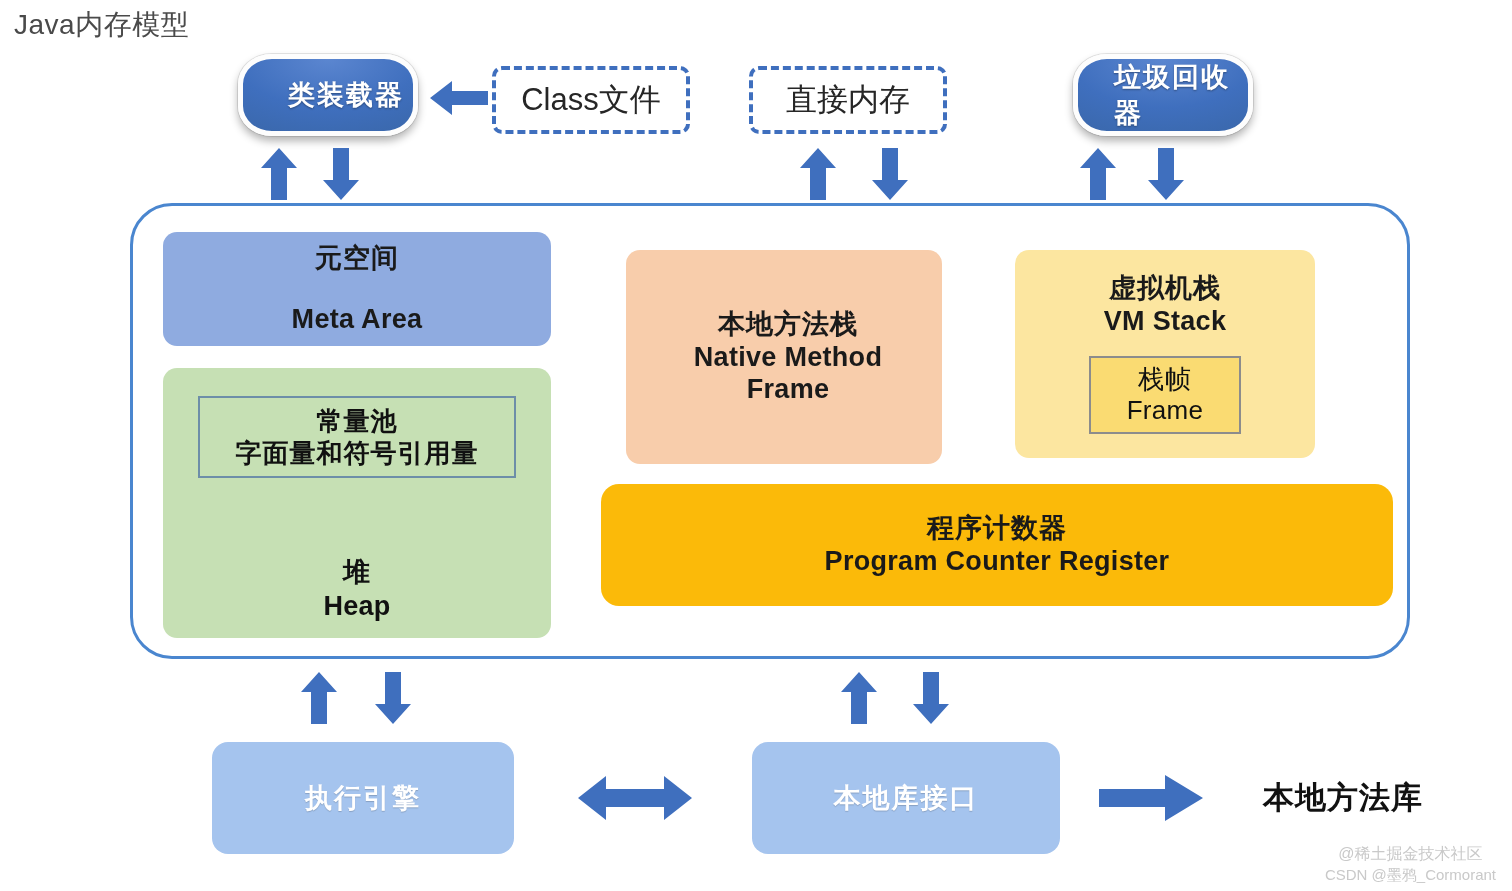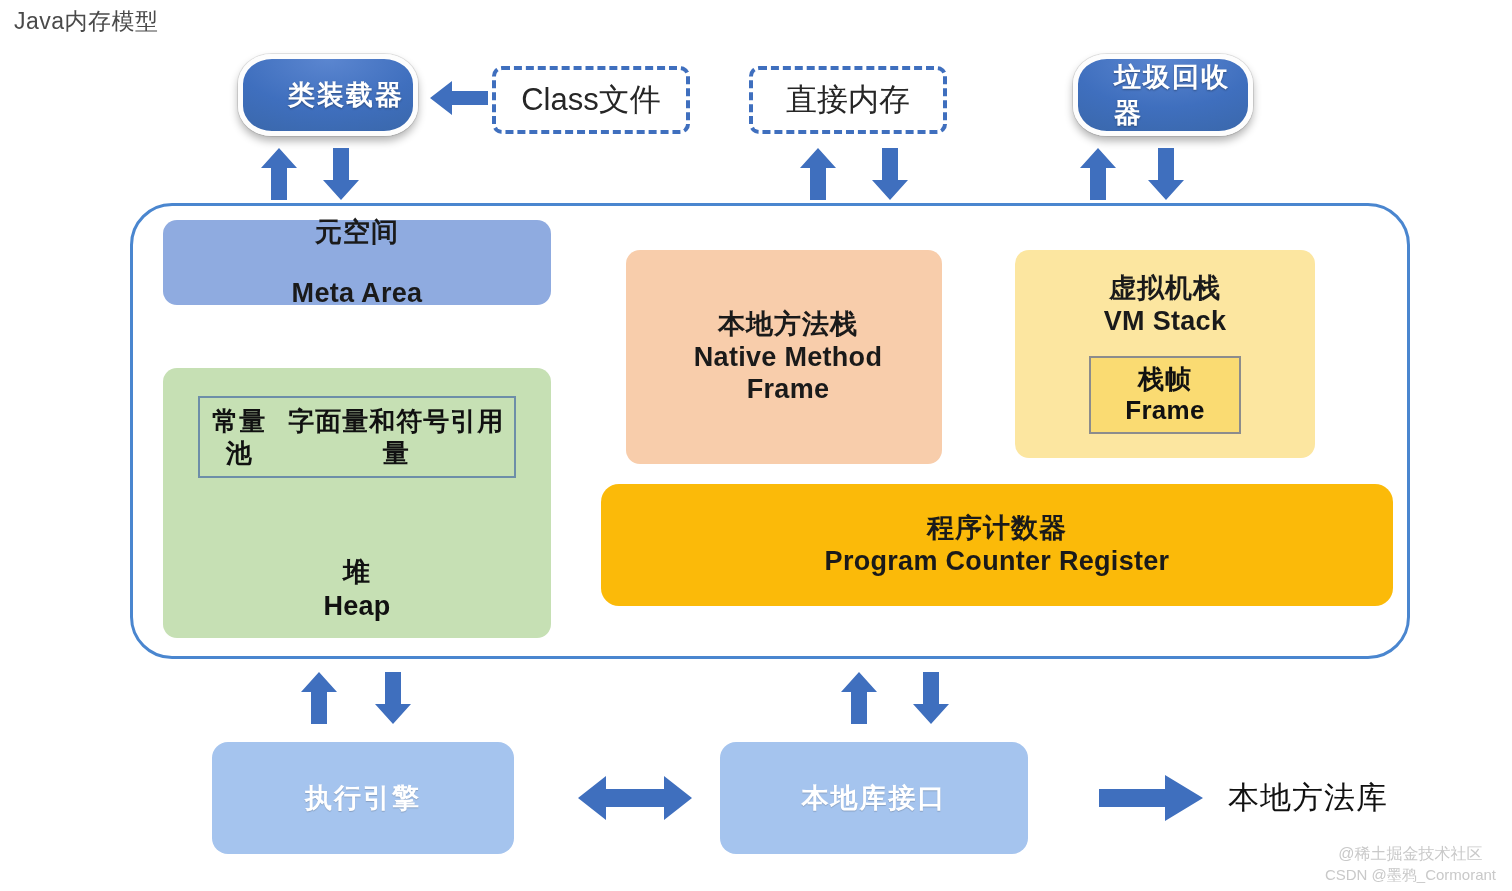--- a/index.html
+++ b/index.html
@@ -14,21 +14,21 @@
     overflow: hidden;
     font-family: "Liberation Sans", "DejaVu Sans", sans-serif;
   }
 
   .abs { position: absolute; }
 
   
   #page-title {
     left: 14px;
     top: 6px;
-    font-size: 23px;
+    font-size: 28px;
     color: #4a4a4a;
     letter-spacing: 0.5px;
     white-space: nowrap;
   }
 
   
   .pillow {
     border-radius: 34px / 30px;
     background:
       radial-gradient(120% 150% at 50% 0%, #5b86d0 0%, #3f6fbe 45%, #37639f 100%);
@@ -83,21 +83,21 @@
   .card .zh { font-size: 27px; letter-spacing: 1px; }
   .card .en { font-size: 27px; letter-spacing: 0.3px; }
 
   #meta-area { background: #8FABE0; }
   #heap-area { background: #C6E0B4; align-items: center; justify-content: flex-start; }
   #constant-pool {
     border: 2px solid #6d8ea8;
     background: transparent;
     border-radius: 0;
     display: flex;
-    flex-direction: row;
+    flex-direction: column;
     align-items: center;
     justify-content: center;
     box-sizing: border-box;
     font-weight: 700;
     text-align: center;
     line-height: 1.25;
     color: #111;
   }
   #constant-pool .zh { font-size: 26px; }
   #heap-label { text-align: center; line-height: 1.25; font-weight: 700; color: #111; }
@@ -106,21 +106,21 @@
   #native-method-stack { background: #F8CDAB; padding-left: 8px; }
   #vm-stack { background: #FCE6A0; align-items: center; justify-content: flex-start; }
   #frame-box {
     background: #FADB72;
     border: 2px solid #8c8c8c;
     display: flex;
     flex-direction: column;
     align-items: center;
     justify-content: center;
     box-sizing: border-box;
-    font-weight: 700;
+    font-weight: 400;
     line-height: 1.2;
     color: #111;
   }
   #frame-box .zh, #frame-box .en { font-size: 26px; display: block; }
   #pc-register { background: #FBBA09; border-radius: 18px; }
 
   
   .lightbox {
     background: #A5C4EE;
     border-radius: 16px;
@@ -131,23 +131,24 @@
     font-size: 27px;
     font-weight: 700;
     letter-spacing: 2px;
     text-shadow: 0 1px 1px rgba(0,0,0,0.18);
     box-sizing: border-box;
   }
 
   #native-method-library {
     color: #111;
     font-size: 31px;
-    font-weight: 400;
+    font-weight: 700;
     letter-spacing: 1px;
     white-space: nowrap;
+    margin-left: 35px;
   }
 
   
   .arrow svg { display: block; }
 
   
   #watermark {
     right: 16px;
     bottom: 6px;
     text-align: center;
@@ -212,21 +213,21 @@
   </svg>
 </div>
 <div class="abs arrow" style="left:1148px; top:148px;">
   <svg width="36" height="52" viewBox="0 0 36 52">
     <polygon points="10,0 26,0 26,32 36,32 18,52 0,32 10,32" fill="#3f6fbe"></polygon>
   </svg>
 </div>
 
 <div class="abs" id="runtime-area" style="left:130px; top:203px; width:1280px; height:456px;"></div>
 
-<div class="abs card" id="meta-area" style="left:163px; top:220px; width:388px; height:85px;gap:28px;">
+<div class="abs card" id="meta-area" style="left:163px; top:232px; width:388px; height:114px;gap:28px;">
   <span class="zh">元空间</span>
   <span class="en">Meta Area</span>
 </div>
 
 <div class="abs card" id="heap-area" style="left:163px; top:368px; width:388px; height:270px; padding-top:28px;">
   <div id="constant-pool" style="width:318px; height:82px;">
     <span class="zh">常量池</span>
     <span class="zh">字面量和符号引用量</span>
   </div>
   <div id="heap-label" style="margin-top:78px;">
@@ -280,21 +281,21 @@
 <div class="abs lightbox" id="execution-engine" style="left:212px; top:742px; width:302px; height:112px;">
   <span>执行引擎</span>
 </div>
 
 <div class="abs arrow" style="left:578px; top:772px;">
   <svg width="114" height="52" viewBox="0 0 114 52">
     <polygon points="0,26 28,4 28,17 86,17 86,4 114,26 86,48 86,35 28,35 28,48" fill="#3f6fbe"></polygon>
   </svg>
 </div>
 
-<div class="abs lightbox" id="native-interface" style="left:720px; top:742px; width:308px; height:112px;">
+<div class="abs lightbox" id="native-interface" style="left:752px; top:742px; width:308px; height:112px;">
   <span>本地库接口</span>
 </div>
 
 <div class="abs arrow" style="left:1099px; top:775px;">
   <svg width="104" height="46" viewBox="0 0 104 46">
     <polygon points="0,14 66,14 66,0 104,23 66,46 66,32 0,32" fill="#3f6fbe"></polygon>
   </svg>
 </div>
 
 <div class="abs" id="native-method-library" style="left:1228px; top:777px;">本地方法库</div>

